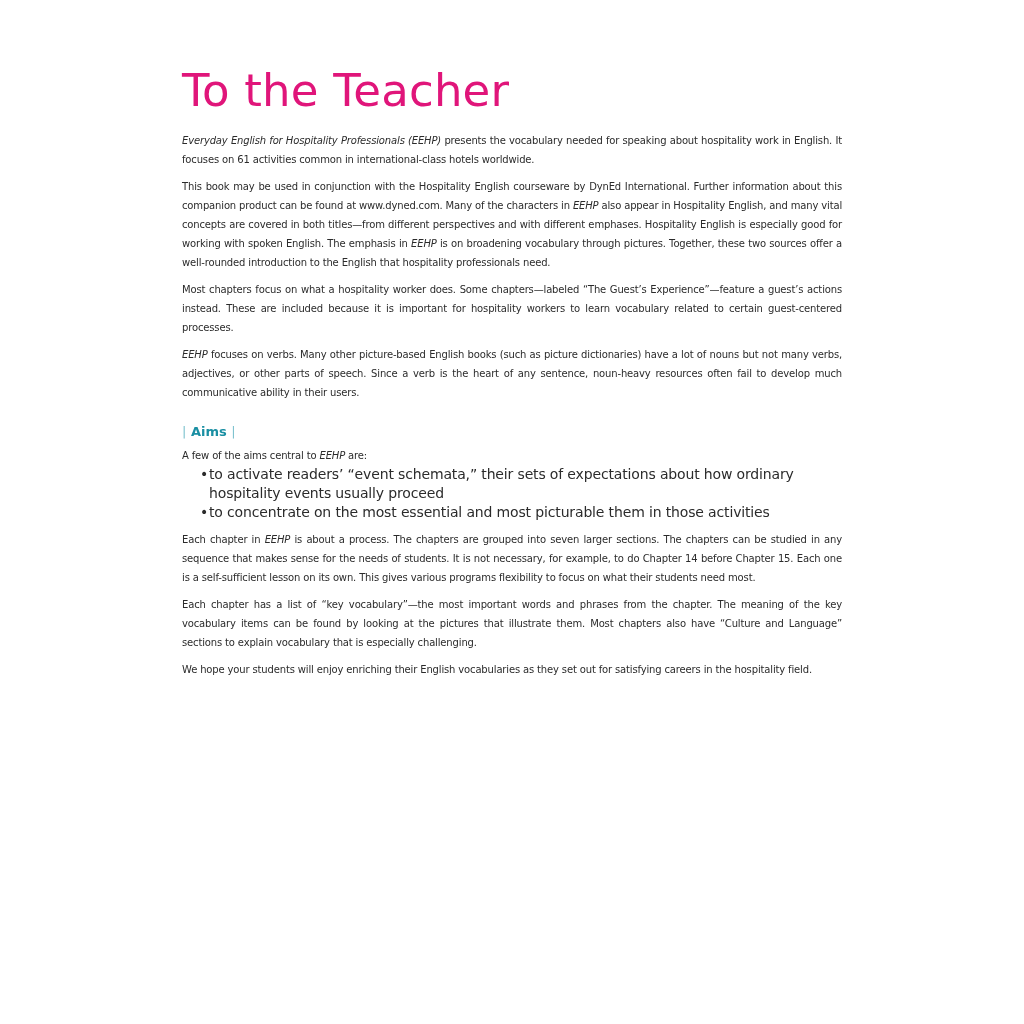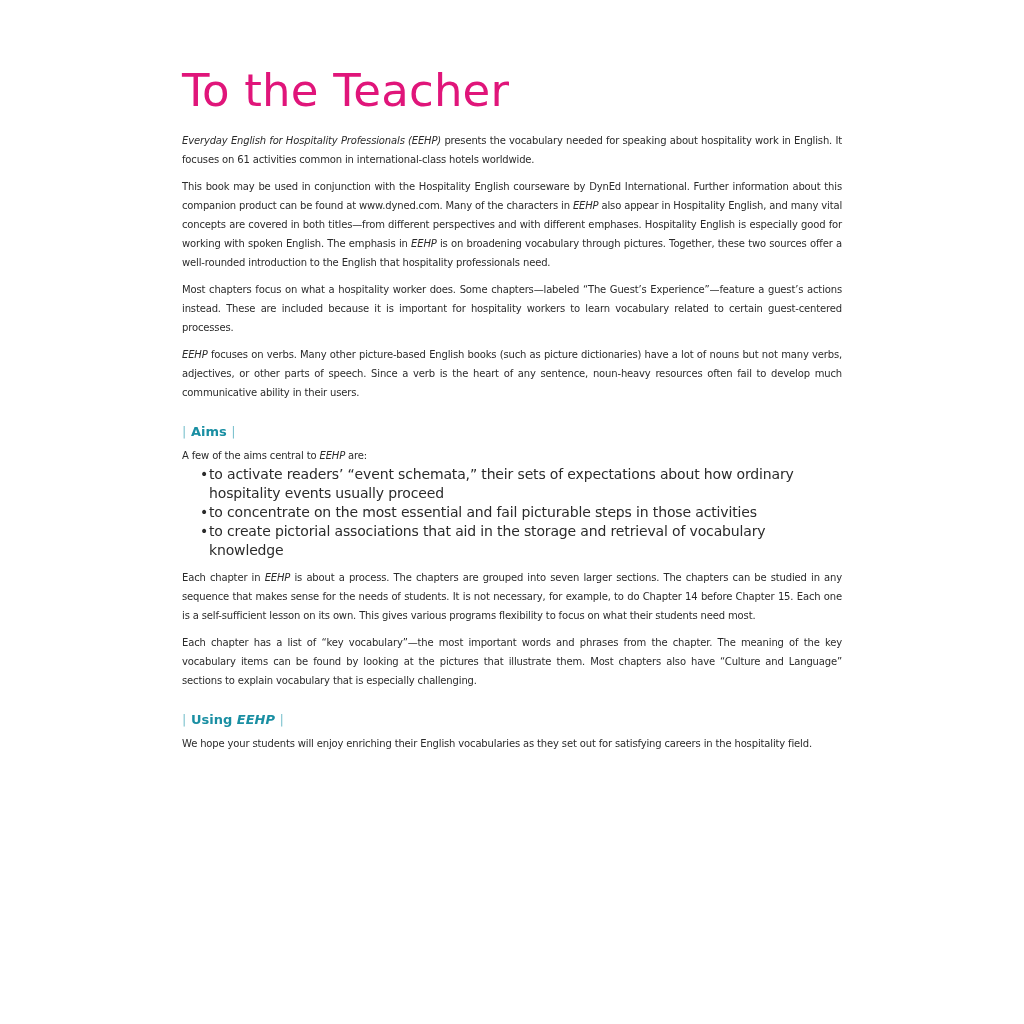--- a/index.html
+++ b/index.html
@@ -83,26 +83,20 @@
   <p><em>EEHP</em><span> focuses on verbs. Many other picture-based English books (such as picture dictionaries) have a lot of nouns but not many verbs, adjectives, or other parts of speech. Since a verb is the heart of any sentence, noun-heavy resources often fail to develop much communicative ability in their users.</span></p>
 
   <div class="section-head">
     <span class="bar">|</span>
     <span>Aims</span>
     <span class="bar">|</span>
   </div>
   <p style="margin-bottom:0"><span>A few of the aims central to </span><em>EEHP</em><span> are:</span></p>
   <ul class="aims">
     <li><span class="bullet">•</span><span>to activate readers’ “event schemata,” their sets of expectations about how ordinary hospitality events usually proceed</span></li>
-    <li><span class="bullet">•</span><span>to concentrate on the most essential and fail picturable steps in those activities</span></li>
-    <li><span class="bullet">•</span><span>to create pictorial associations that aid in the storage and retrieval of vocabulary knowledge</span></li>
+    <li><span class="bullet">•</span><span>to concentrate on the most essential and most picturable them in those activities</span></li>
   </ul>
 
   <p><span>Each chapter in </span><em>EEHP</em><span> is about a process. The chapters are grouped into seven larger sections. The chapters can be studied in any sequence that makes sense for the needs of students. It is not necessary, for example, to do Chapter 14 before Chapter 15. Each one is a self-sufficient lesson on its own. This gives various programs flexibility to focus on what their students need most.</span></p>
   <p><span>Each chapter has a list of “key vocabulary”—the most important words and phrases from the chapter. The meaning of the key vocabulary items can be found by looking at the pictures that illustrate them. Most chapters also have “Culture and Language” sections to explain vocabulary that is especially challenging.</span></p>
 
-  <div class="section-head">
-    <span class="bar">|</span>
-    <span>Using </span><em>EEHP</em>
-    <span class="bar">|</span>
-  </div>
   <p><span>We hope your students will enjoy enriching their English vocabularies as they set out for satisfying careers in the hospitality field.</span></p>
 </div>
 
 </body></html>

